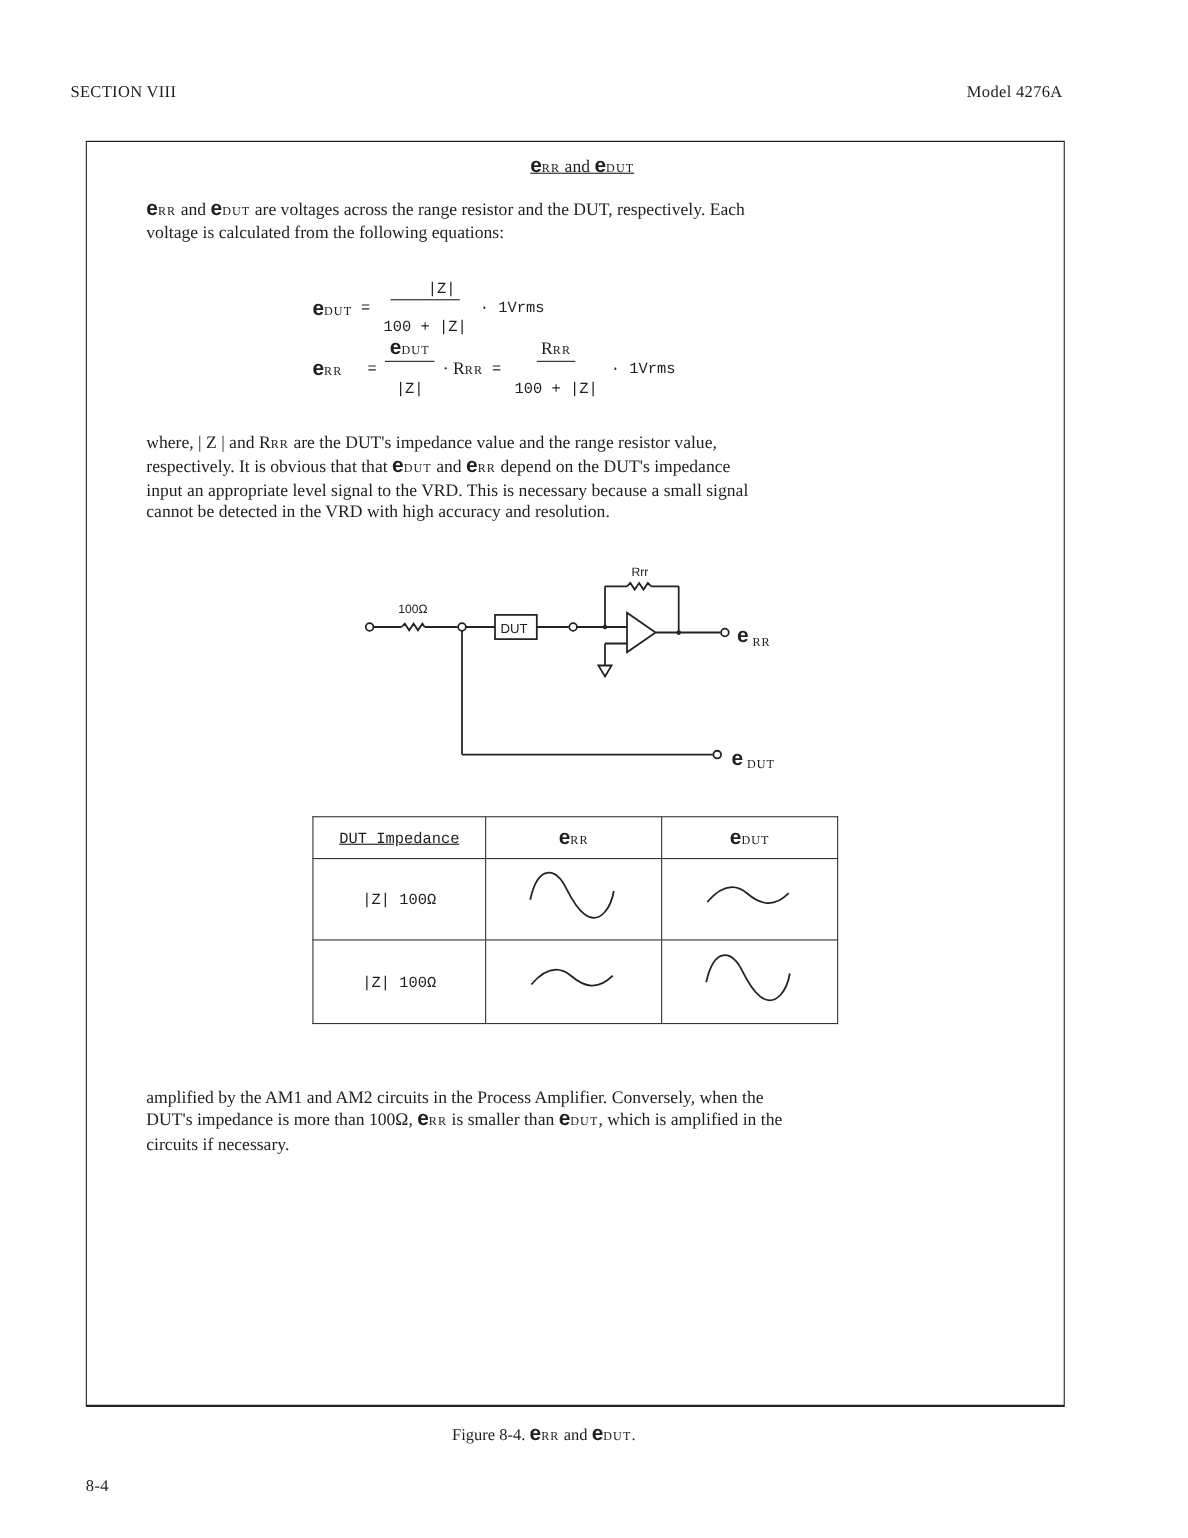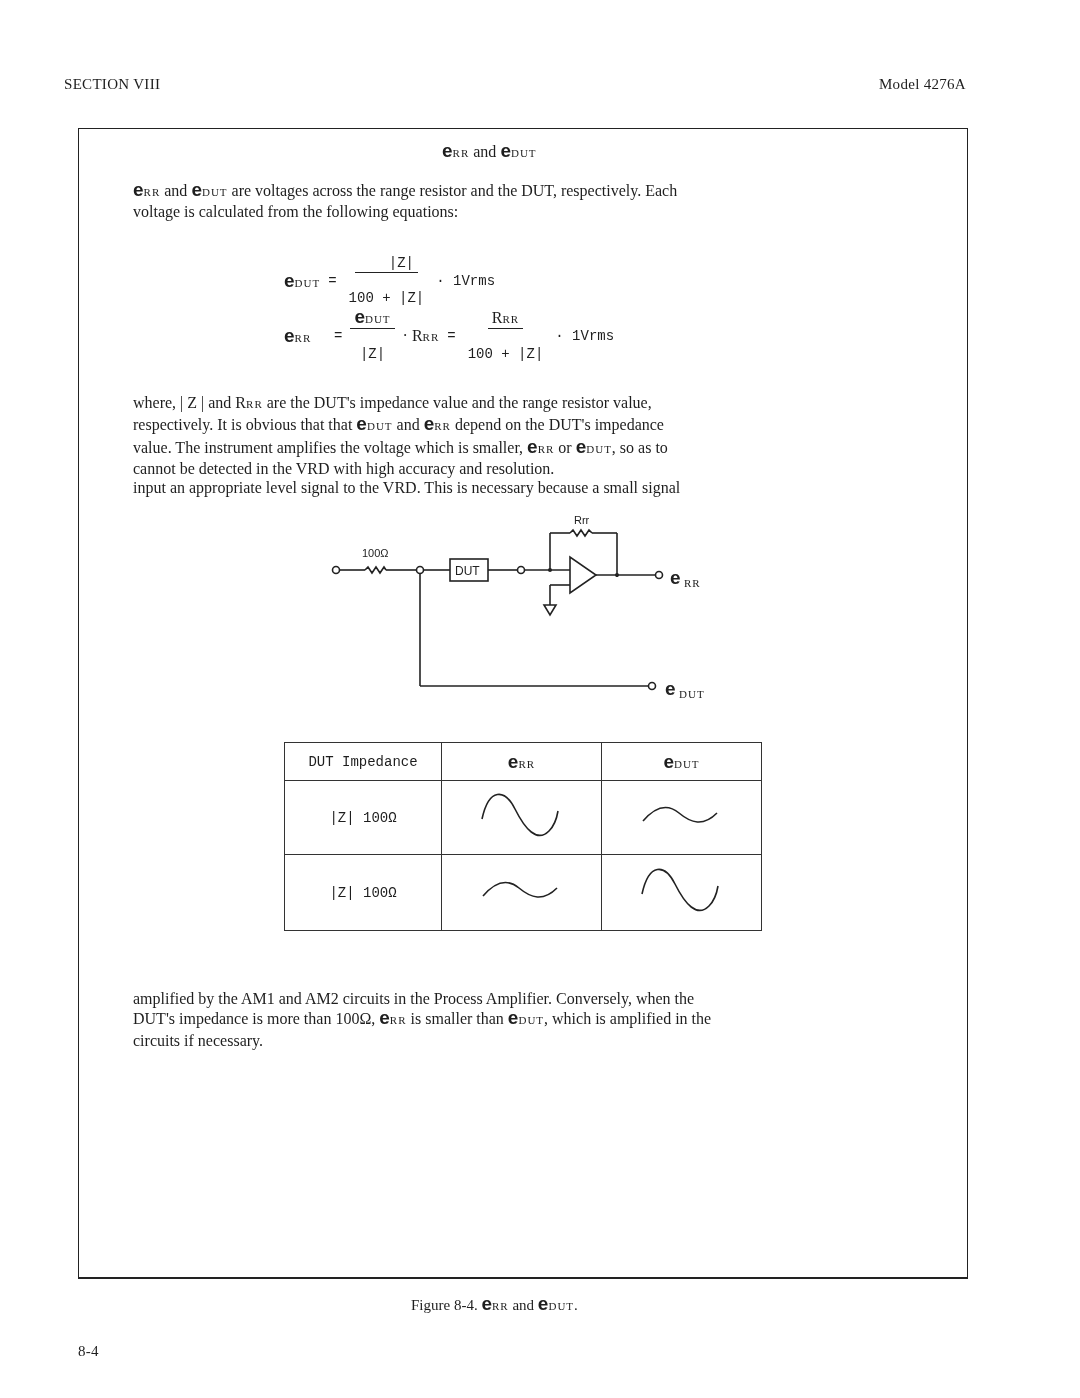--- a/index.html
+++ b/index.html
@@ -22,21 +22,21 @@
   .cap { font-size:15px; }
 </style>
 </head>
 <body>
 
 <div class="abs hdr" style="left:64px; top:76px;">SECTION VIII</div>
 <div class="abs hdr" style="right:114px; top:76px;">Model 4276A</div>
 
 <div class="frame"></div>
 
-<div class="abs" style="left:442px; top:140px; font-size:16px;">
+<div class="abs" style="left:482px; top:140px; font-size:16px;text-decoration:underline;">
   <span class="e">e</span><span class="sub">RR</span><span> and </span><span class="e">e</span><span class="sub">DUT</span>
 </div>
 
 <div class="abs para" style="left:133px; top:180px; width:758px;">
   <div style="display:flex; justify-content:space-between;">
     <span><span class="e">e</span><span class="sub">RR</span><span> and </span><span class="e">e</span><span class="sub">DUT</span><span> are voltages across the range resistor and the DUT, respectively.  Each</span></span>
   </div>
   <div>voltage is calculated from the following equations:</div>
 </div>
 
@@ -62,23 +62,22 @@
   <span class="frac">
     <span class="num" style="font-family:'Liberation Serif',serif; font-size:16px;"><span>R</span><span class="sub">RR</span></span>
     <span class="den">100 + |Z|</span>
   </span>
   <span>· 1Vrms</span>
 </div>
 
 <div class="abs para" style="left:133px; top:393px; width:758px;">
   <div class="jl"><span>where,  | Z |  and  R</span><span class="sub">RR</span><span> are the DUT's impedance value and the range resistor value,</span></div>
   <div><span>respectively.  It is obvious that that </span><span class="e">e</span><span class="sub">DUT</span><span> and </span><span class="e">e</span><span class="sub">RR</span><span> depend on the DUT's impedance</span></div>
-  <div><span>value.  The instrument amplifies the voltage which is smaller, </span><span class="e">e</span><span class="sub">RR</span><span> or </span><span class="e">e</span><span class="sub">DUT</span><span>, so as to</span></div>
+  <div>input an appropriate level signal to the VRD.  This is necessary because a small signal</div>
   <div>cannot be detected in the VRD with high accuracy and resolution.</div>
-  <div>input an appropriate level signal to the VRD.  This is necessary because a small signal</div>
 </div>
 
 <svg class="abs" style="left:320px; top:505px;" width="420" height="200" viewBox="0 0 420 200">
   <g stroke="#222" stroke-width="1.6" fill="none">
 
     <circle cx="16" cy="65" r="3.5" fill="#fff"></circle>
     <line x1="19.5" y1="65" x2="45" y2="65"></line>
 
     <polyline points="45,65 48,62 52,68 56,62 60,68 64,62 66,65"></polyline>
     <line x1="66" y1="65" x2="96" y2="65"></line>
@@ -115,21 +114,21 @@
   <text x="254" y="19" font-family="Liberation Sans, sans-serif" font-size="11" fill="#222">Rrr</text>
   <text x="350" y="79" font-family="Liberation Sans, sans-serif" font-weight="bold" font-size="19" fill="#222">e</text>
   <text x="364" y="82" font-family="Liberation Serif, serif" font-size="11" fill="#222" letter-spacing="1">RR</text>
   <text x="345" y="190" font-family="Liberation Sans, sans-serif" font-weight="bold" font-size="19" fill="#222">e</text>
   <text x="359" y="193" font-family="Liberation Serif, serif" font-size="11" fill="#222" letter-spacing="1">DUT</text>
 </svg>
 
 <table class="sig">
   <tbody>
       <tr style="height:38px;">
-    <td style="width:154px;" class="mono"><span style="font-size:14px;">DUT Impedance</span></td>
+    <td style="width:154px;text-decoration:underline;" class="mono"><span style="font-size:14px;">DUT Impedance</span></td>
     <td style="width:157px;"><span class="e">e</span><span class="sub">RR</span></td>
     <td style="width:157px;"><span class="e">e</span><span class="sub">DUT</span></td>
   </tr>
   <tr style="height:74px;">
     <td class="mono"><span style="font-size:14px;">|Z|  100Ω</span></td>
     <td>
       <svg width="90" height="50" viewBox="0 0 90 50">
             <path d="M5,28 C12,-4 28,-2 38,18 C48,38 60,52 72,40 C78,34 80,26 81,20" stroke="#222" stroke-width="1.6" fill="none"></path>
           </svg>
     </td>

